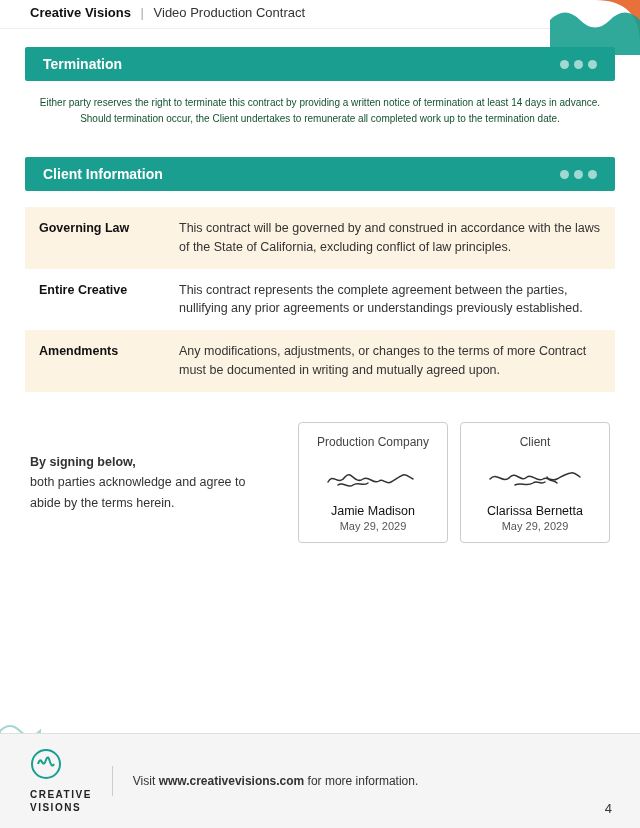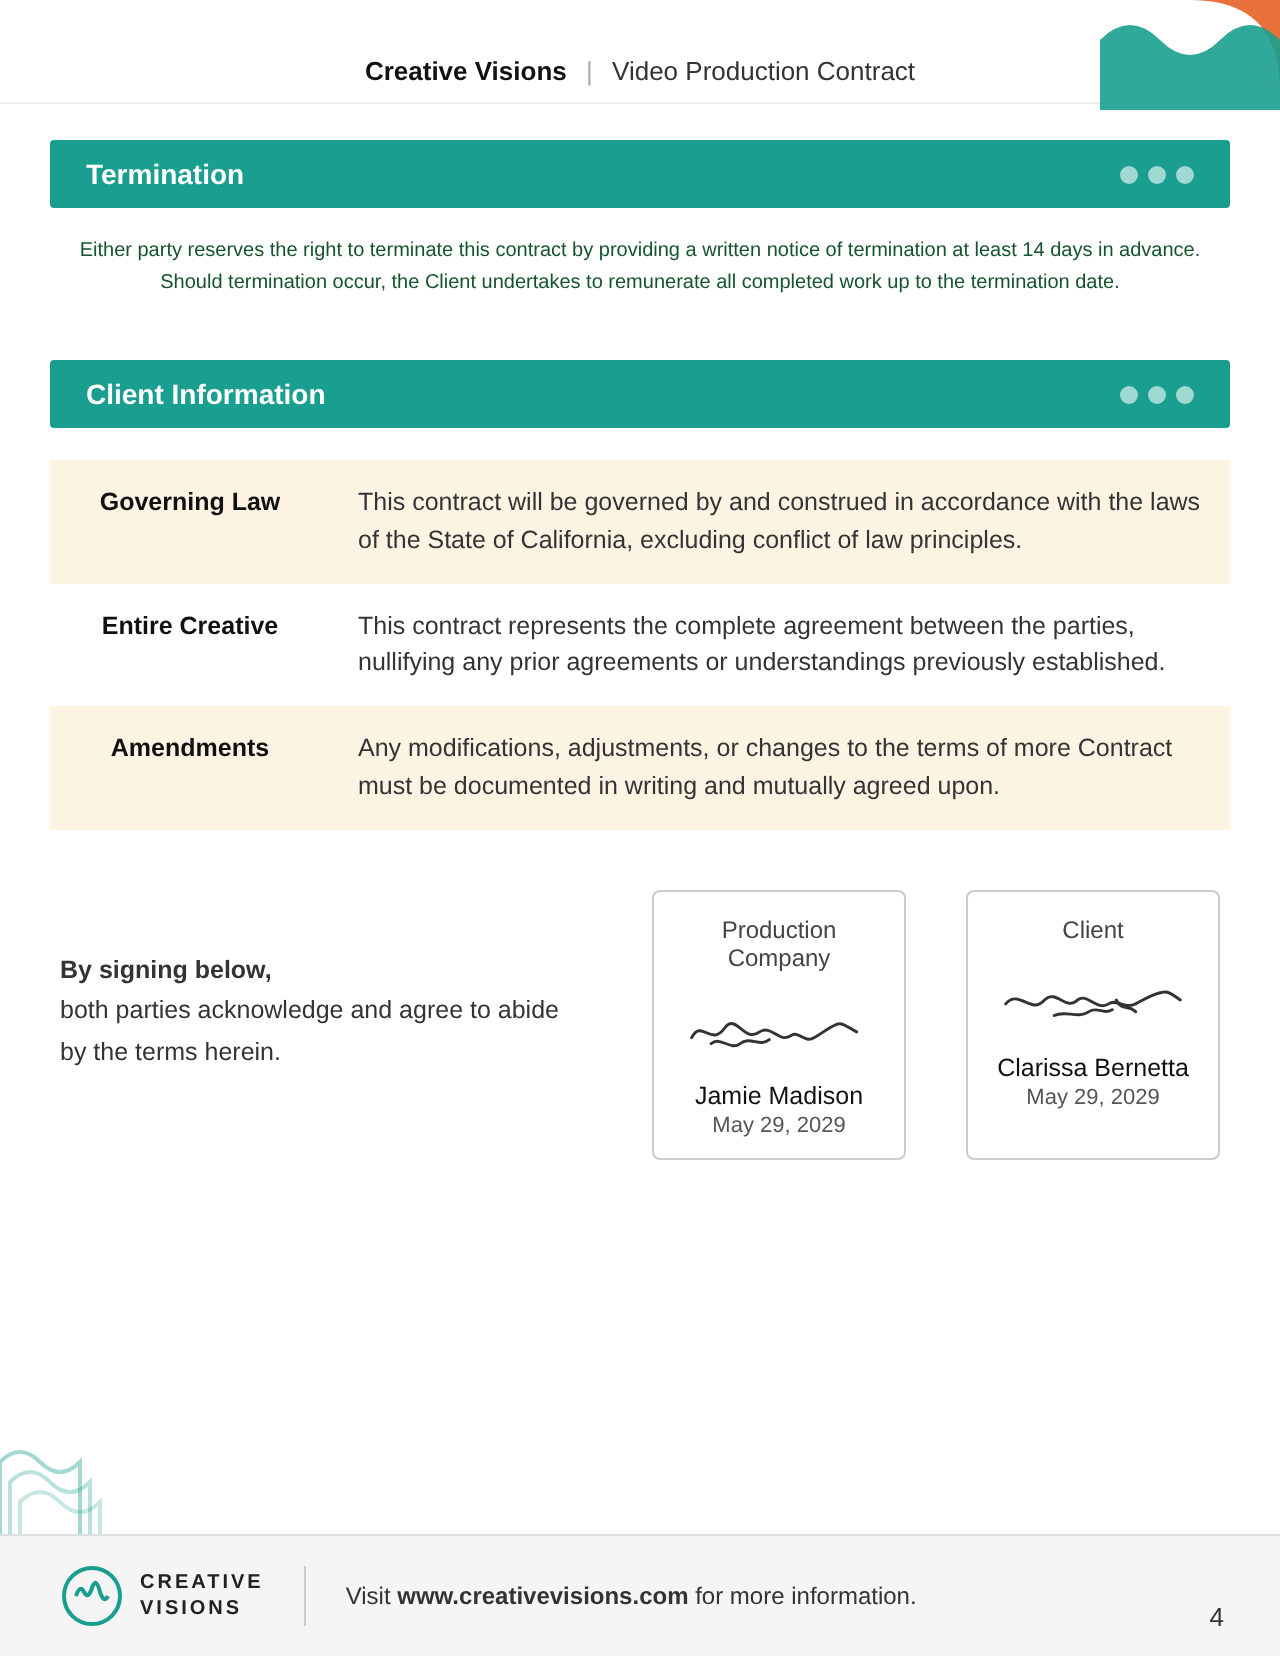--- a/index.html
+++ b/index.html
@@ -9,24 +9,23 @@
       width: 640px;
       min-height: 828px;
       position: relative;
       overflow: hidden;
     }
 
     
     .header {
       display: flex;
       align-items: center;
-      justify-content: center;
+      justify-content: flex-start;
       padding: 5px 30px 8px 30px;
       border-bottom: 1px solid #eee;
-      margin-top: 23px;
     }
     .header-logo-text {
       font-size: 13px;
       color: #333;
     }
     .header-logo-text strong {
       font-weight: 900;
       color: #111;
     }
     .header-separator {
@@ -93,21 +92,20 @@
       padding: 12px 14px;
       vertical-align: top;
       line-height: 1.5;
       color: #333;
     }
     .info-table td:first-child {
       font-weight: 700;
       width: 140px;
       color: #111;
       white-space: nowrap;
-      text-align: center;
     }
 
     
     .signature-section {
       display: flex;
       align-items: flex-start;
       padding: 20px 30px 10px 30px;
       margin-top: 10px;
       gap: 20px;
     }
@@ -121,26 +119,25 @@
     .signature-left strong {
       font-weight: 700;
     }
     .signature-boxes {
       display: flex;
       gap: 12px;
     }
     .sig-box {
       border: 1px solid #ccc;
       border-radius: 4px;
-      width: 127px;
+      width: 150px;
       padding: 12px 14px 10px 14px;
       text-align: center;
       font-size: 11.5px;
       color: #555;
-      margin-left: 18px;
     }
     .sig-box .sig-role {
       font-size: 12px;
       color: #444;
       margin-bottom: 6px;
     }
     .sig-image {
       height: 45px;
       display: flex;
       align-items: center;
@@ -167,22 +164,23 @@
       right: 0;
       background: #f5f5f5;
       padding: 14px 30px;
       display: flex;
       align-items: center;
       gap: 16px;
       border-top: 1px solid #e0e0e0;
     }
     .footer-logo {
       display: flex;
-      align-items: center;
+      align-items: flex-start;
       gap: 8px;
+      flex-direction: column;
     }
     .footer-logo-icon {
       width: 32px;
       height: 32px;
     }
     .footer-logo-text {
       font-size: 10px;
       font-weight: 700;
       letter-spacing: 1.5px;
       color: #222;

